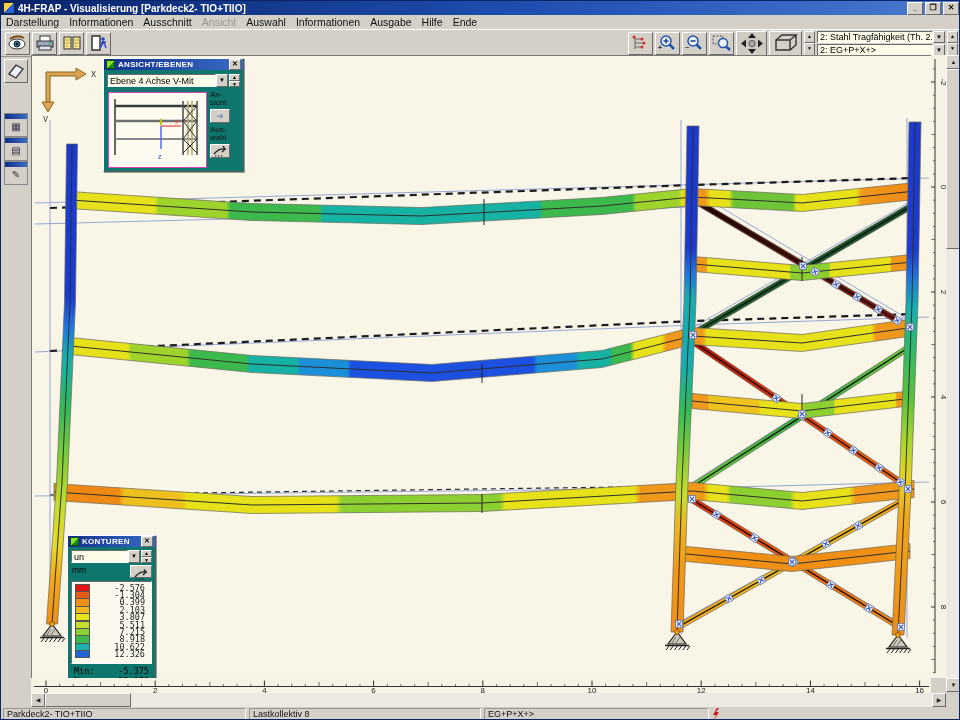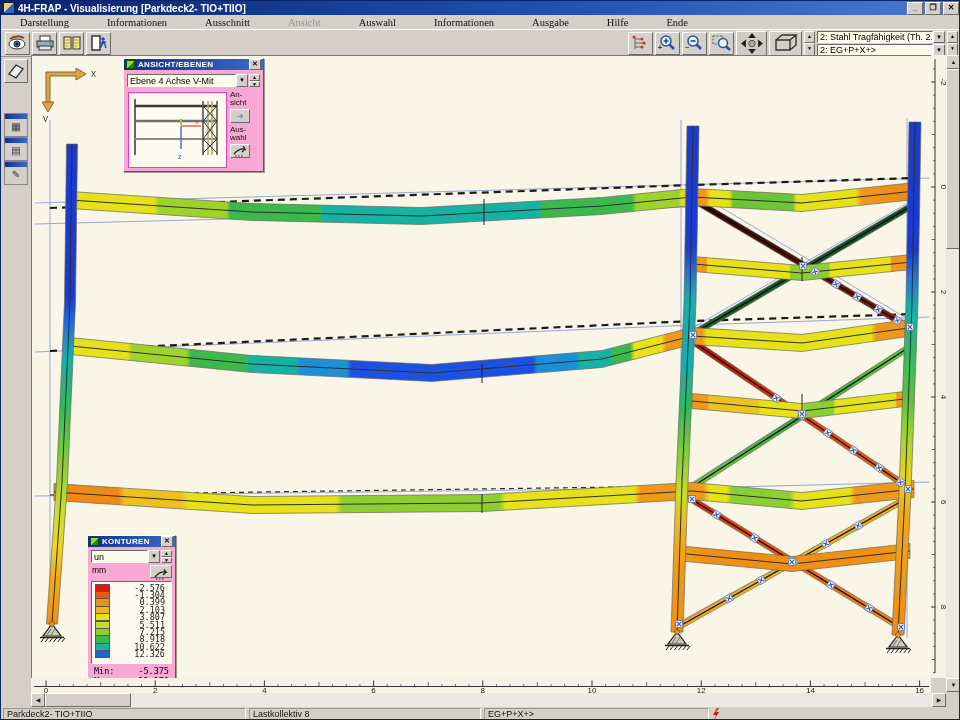--- a/index.html
+++ b/index.html
@@ -10,21 +10,21 @@
   #titlebar{position:absolute;left:0;top:0;width:960px;height:14px;
     background:linear-gradient(90deg,#0a246a,#1e4fb0 55%,#4a7ad0);display:flex;align-items:center;
     color:#fff;font-size:10px;font-weight:bold;padding:0 2px;box-sizing:border-box;gap:3px;}
   .appicon{width:10px;height:10px;background:linear-gradient(135deg,#ffd24a 0 50%,#2a62d8 50% 100%);
     border:1px solid #123;flex:none;}
   .wbtns{margin-left:auto;display:flex;gap:2px;}
   .wbtn{width:14px;height:11px;background:#d4d0c8;border:1px solid;border-color:#fff #6a6a6a #6a6a6a #fff;
     color:#111;font-size:8px;line-height:9px;text-align:center;font-weight:bold;}
   #menubar{position:absolute;left:0;top:14px;width:960px;height:14px;display:flex;align-items:center;
     font-size:10.5px;color:#111;border-bottom:1px solid #b8b4ac;}
-  .mi{padding:0 19px;font-family:Liberation Serif, serif;} .mi.dis{color:#9a968e;}
+  .mi{padding:0 5px;} .mi.dis{color:#9a968e;}
   #toolbar{position:absolute;left:0;top:28px;width:960px;height:26px;border-top:1px solid #fff;
     border-bottom:1px solid #9a968e;display:flex;align-items:center;}
   .btn3d{background:#d4d0c8;border:1px solid;border-color:#fff #6a6a6a #6a6a6a #fff;
     width:25px;height:23px;box-sizing:border-box;display:flex;align-items:center;justify-content:center;flex:none;}
   .tgroup{display:flex;gap:2px;margin-left:4px;}
   .tright{margin-left:auto;display:flex;align-items:center;gap:2px;margin-right:3px;}
   .combocol{display:flex;flex-direction:column;gap:1px;width:128px;}
   .combo{display:flex;height:12px;}
   .ctext{flex:1;background:#fdfce8;border:1px solid;border-color:#6a6a6a #fff #fff #6a6a6a;
     font-size:9px;line-height:11px;padding:0 2px;white-space:nowrap;overflow:hidden;box-sizing:border-box;}
@@ -49,22 +49,22 @@
     font-size:6px;color:#222;text-align:center;box-sizing:border-box;flex:none;}
   .hthumb{position:absolute;left:14px;top:0;width:86px;height:14px;background:#d4d0c8;
     border:1px solid;border-color:#fff #6a6a6a #6a6a6a #fff;box-sizing:border-box;}
   .vthumb{position:absolute;left:0;top:14px;width:15px;height:180px;background:#d4d0c8;
     border:1px solid;border-color:#fff #6a6a6a #6a6a6a #fff;box-sizing:border-box;}
   #statusbar{position:absolute;left:0;top:706px;width:960px;height:25px;display:flex;gap:3px;
     padding:1px 2px;box-sizing:border-box;font-size:9px;color:#111;}
   .scell{border:1px solid;border-color:#9a968e #fff #fff #9a968e;background:#d4d0c8;
     padding:0 3px;line-height:10px;white-space:nowrap;overflow:hidden;box-sizing:border-box;}
   
-  .wpanel{position:absolute;background:#f9a8d4;border:1px solid;border-color:#fff #5a5a5a #5a5a5a #fff;
-    box-shadow:1px 1px 0 rgba(60,60,60,.5);box-sizing:border-box;margin-left:20px;}
+  .wpanel{position:absolute;background:#0f766e;border:1px solid;border-color:#fff #5a5a5a #5a5a5a #fff;
+    box-shadow:1px 1px 0 rgba(60,60,60,.5);box-sizing:border-box;}
   .ptitle{height:11px;background:linear-gradient(90deg,#10308c,#3a6cc4);display:flex;align-items:center;
     padding:0 2px;gap:3px;color:#fff;font-size:8px;font-weight:bold;letter-spacing:.3px;}
   .picon{width:7px;height:7px;background:linear-gradient(135deg,#8ae02a 0 55%,#1a8a1a 55% 100%);border:1px solid #0a4a0a;flex:none;}
   .pclose{margin-left:auto;width:10px;height:9px;background:#d4d0c8;border:1px solid;
     border-color:#fff #6a6a6a #6a6a6a #fff;color:#111;font-size:7px;line-height:7px;text-align:center;}
   .mono{font-family:"DejaVu Sans Mono",monospace;}
   #legend-rows .lrow{display:flex;align-items:center;height:7.4px;}
   #legend-rows .sw{width:13px;height:6.2px;border:0.5px solid #555;flex:none;margin-left:3px;}
   #legend-rows .lv{flex:1;text-align:right;font-size:8.5px;color:#222;padding-right:6px;}
   .smallbtn{background:#d4d0c8;border:1px solid;border-color:#fff #6a6a6a #6a6a6a #fff;box-sizing:border-box;}

